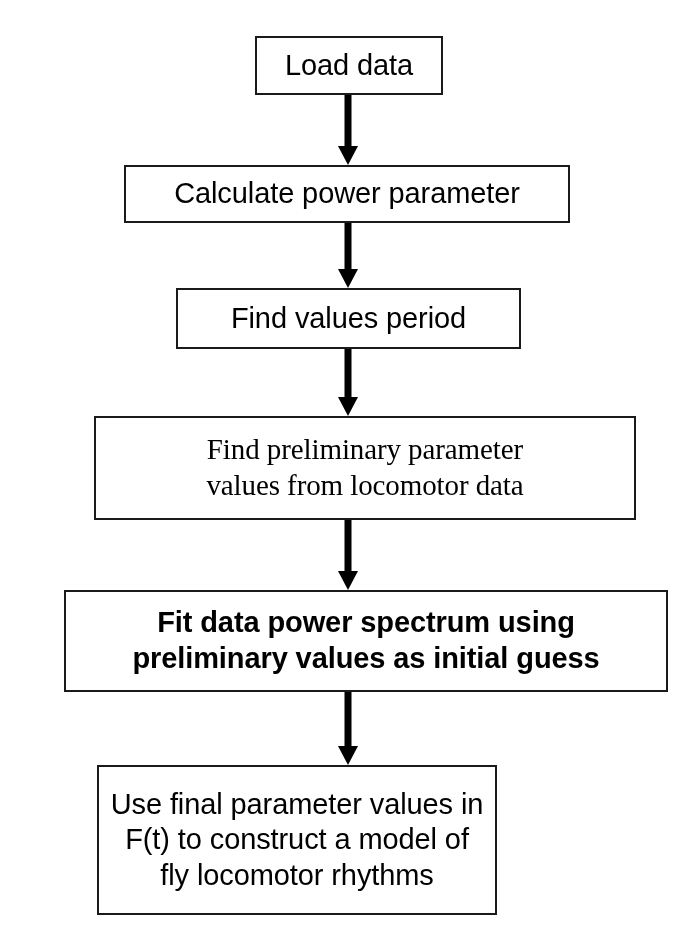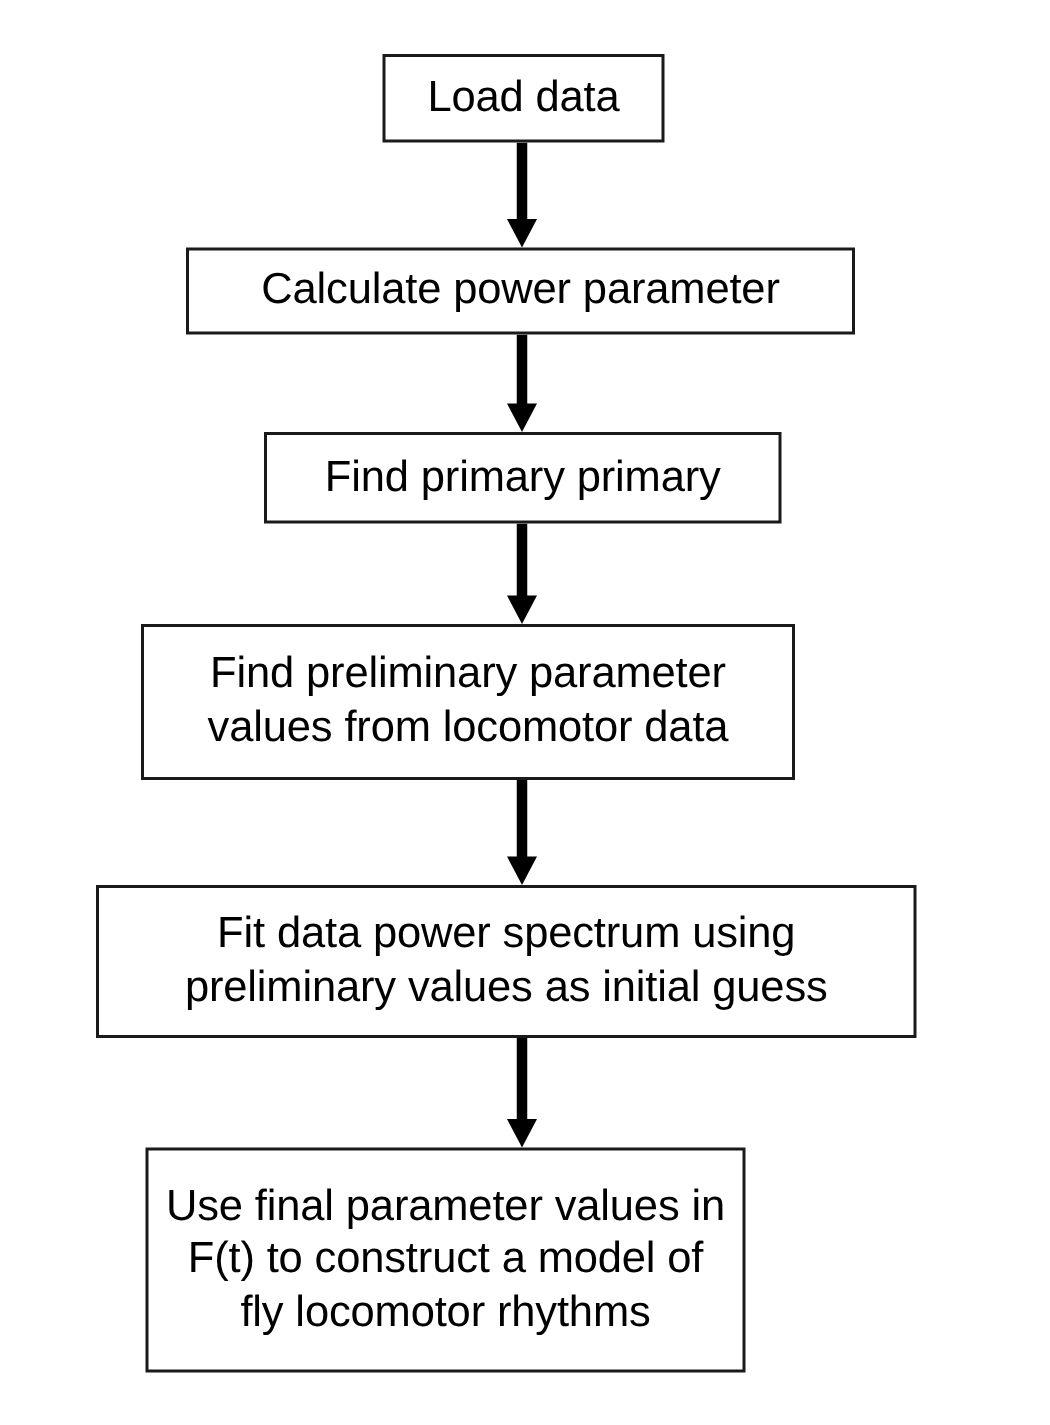--- a/index.html
+++ b/index.html
@@ -45,22 +45,22 @@
     line-height: 1.23;
     letter-spacing: -0.1px;
     white-space: pre-line;
     color: #000000;
   }
 
   
   .node-1 { left: 255px; top: 36px;  width: 188px; height: 59px; }
   .node-2 { left: 124px; top: 165px; width: 446px; height: 58px; }
   .node-3 { left: 176px; top: 288px; width: 345px; height: 61px; }
-  .node-4 { left: 94px;  top: 416px; width: 436px; height: 104px; }
-  .node-5 { left: 64px;  top: 590px; width: 547px; height: 102px; }
+  .node-4 { left: 94px;  top: 416px; width: 542px; height: 104px; font-family: Liberation Serif, serif; }
+  .node-5 { left: 64px;  top: 590px; width: 604px; height: 102px; font-weight: bold; }
   .node-6 { left: 97px;  top: 765px; width: 400px; height: 150px; }
 
   .connector {
     position: absolute;
     left: 0;
     top: 0;
     width: 700px;
     height: 950px;
     pointer-events: none;
   }
@@ -100,21 +100,21 @@
 
   <div class="node node-1">
     <span class="node-label">Load data</span>
   </div>
 
   <div class="node node-2">
     <span class="node-label">Calculate power parameter</span>
   </div>
 
   <div class="node node-3">
-    <span class="node-label">Find primary primary</span>
+    <span class="node-label">Find values period</span>
   </div>
 
   <div class="node node-4">
     <span class="node-label">Find preliminary parameter
 values from locomotor data</span>
   </div>
 
   <div class="node node-5">
     <span class="node-label">Fit data power spectrum using
 preliminary values as initial guess</span>

